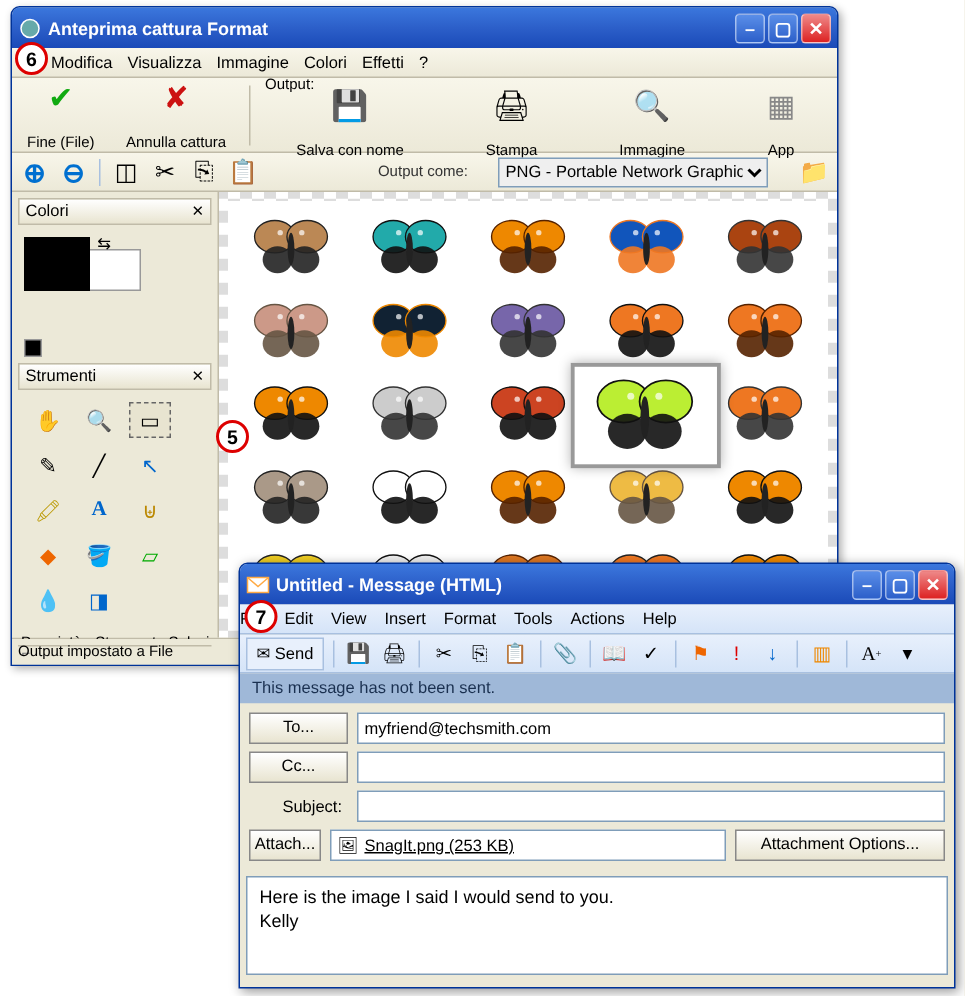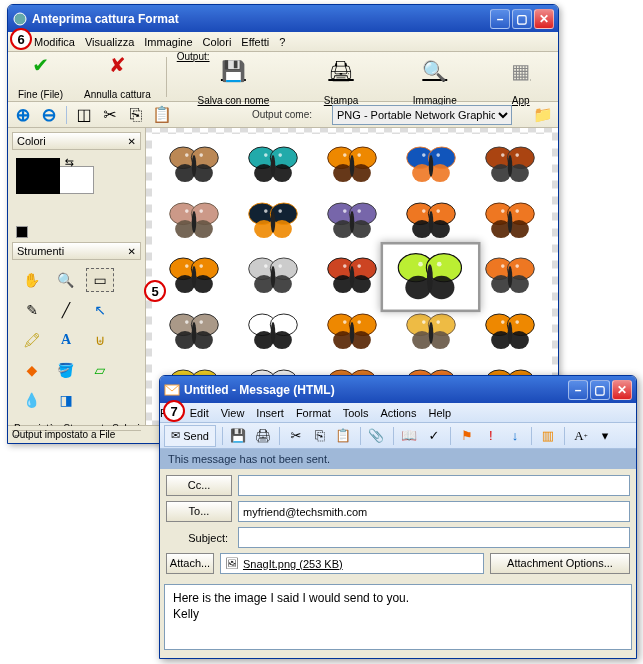--- a/index.html
+++ b/index.html
@@ -112,21 +112,21 @@
   <div class="toolbar1">
     <div class="toolbtn">
       <span class="icon" style="color:#1a1">✔</span>
       <span class="lbl">Fine (File)</span>
     </div>
     <div class="toolbtn">
       <span class="icon" style="color:#c11">✘</span>
       <span class="lbl">Annulla cattura</span>
     </div>
     <div class="vsep"></div>
-    <div style="flex:1; display:flex; flex-direction:column;text-decoration:underline;">
+    <div style="flex:1; display:flex; flex-direction:column;">
       <div style="font-size:10px; padding-left:6px;">Output:</div>
       <div class="outputrow">
         <div class="toolbtn">
           <span class="icon" style="color:#25d">💾</span>
           <span class="lbl">Salva con nome</span>
         </div>
         <div class="toolbtn">
           <span class="icon">🖨</span>
           <span class="lbl">Stampa</span>
         </div>
@@ -538,26 +538,26 @@
     <div class="mtb" style="font-family:serif">A<sup style="font-size:7px">+</sup></div>
     <div class="mtb">▾</div>
   </div>
 
   <div class="infobar">
     <span>This message has not been sent.</span>
   </div>
 
   <div class="fields">
     <div class="frow">
+      <div class="fbtn">To...</div>
+      <input class="finput" value="myfriend@techsmith.com" style="">
+    </div>
+    <div class="frow">
       <div class="fbtn">Cc...</div>
       <input class="finput" value="" style="">
-    </div>
-    <div class="frow">
-      <div class="fbtn">To...</div>
-      <input class="finput" value="myfriend@techsmith.com" style="">
     </div>
     <div class="frow">
       <div class="flabel">Subject:</div>
       <input class="finput" value="" style="">
     </div>
     <div class="attach-row">
       <div class="fbtn" style="width:48px">Attach...</div>
       <div class="attachbox">
         <span>🖼</span>
         <span style="text-decoration:underline">SnagIt.png (253 KB)</span>

